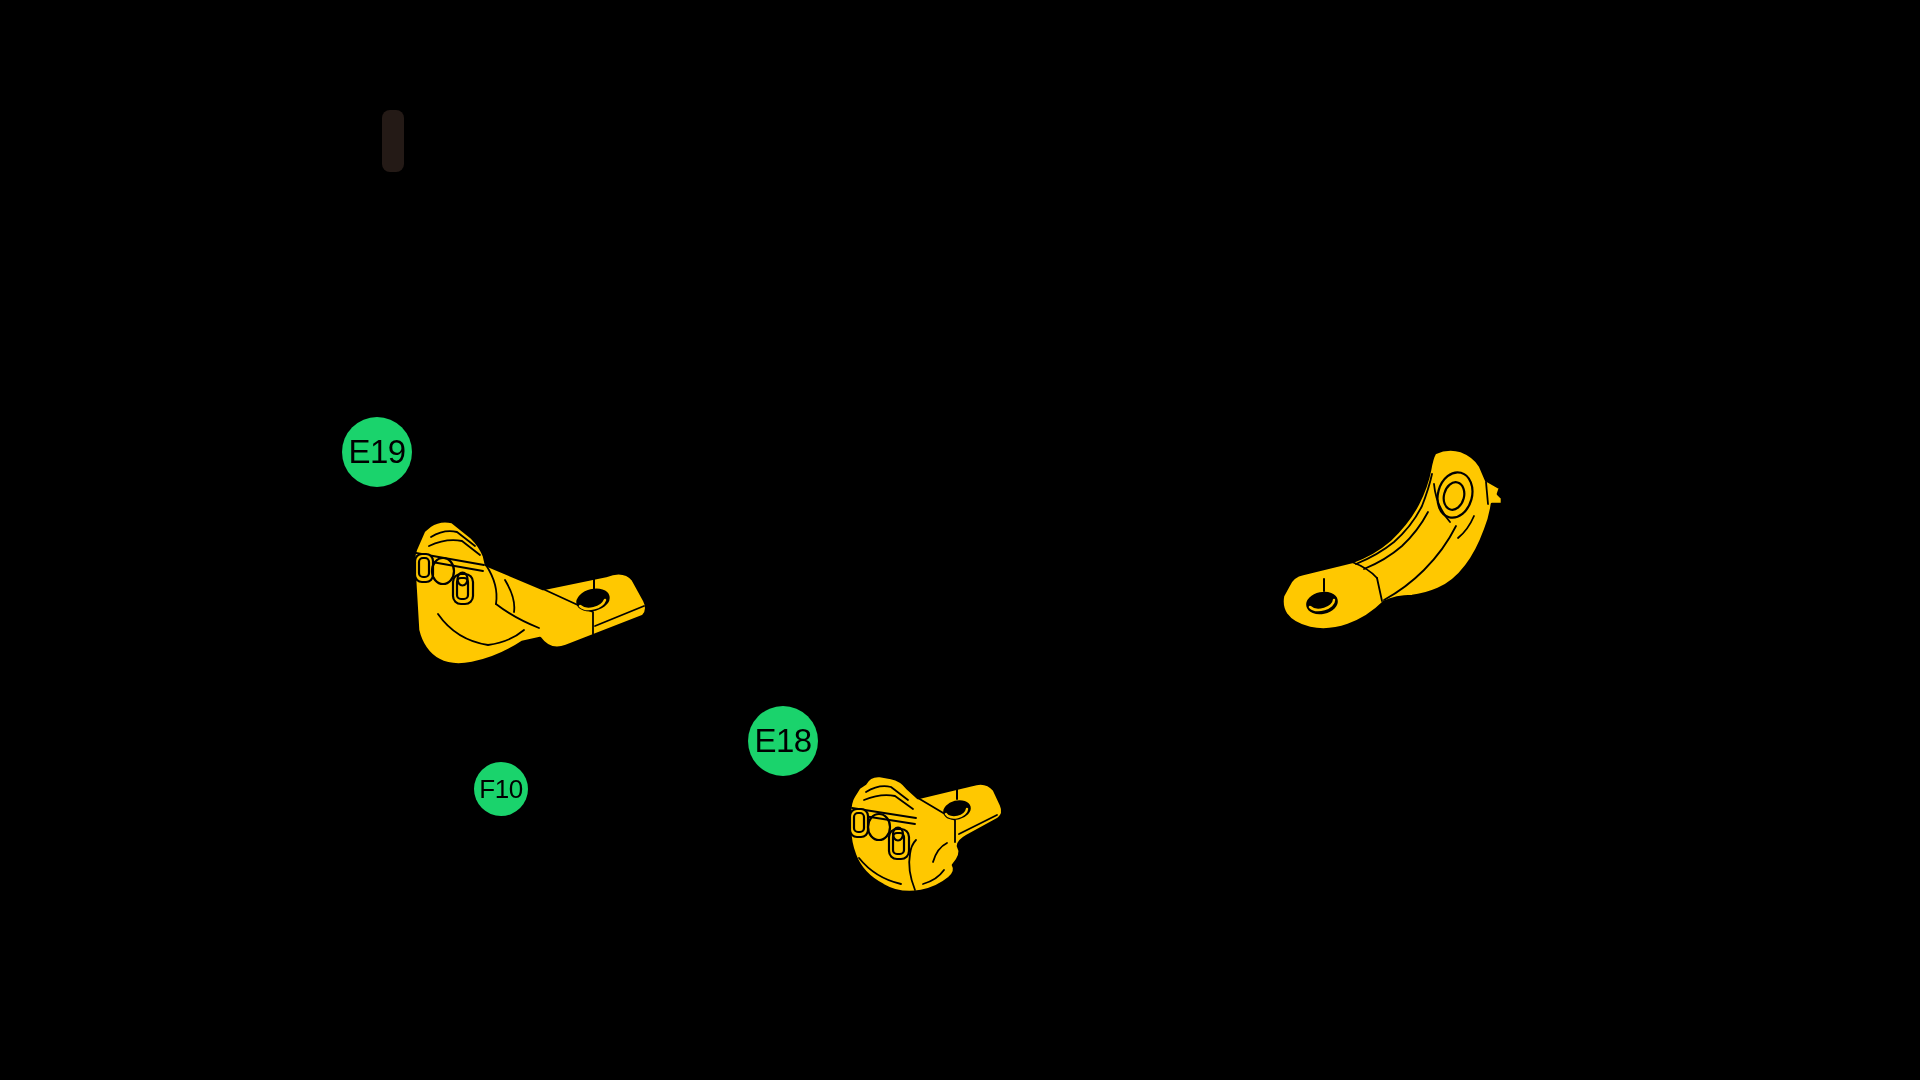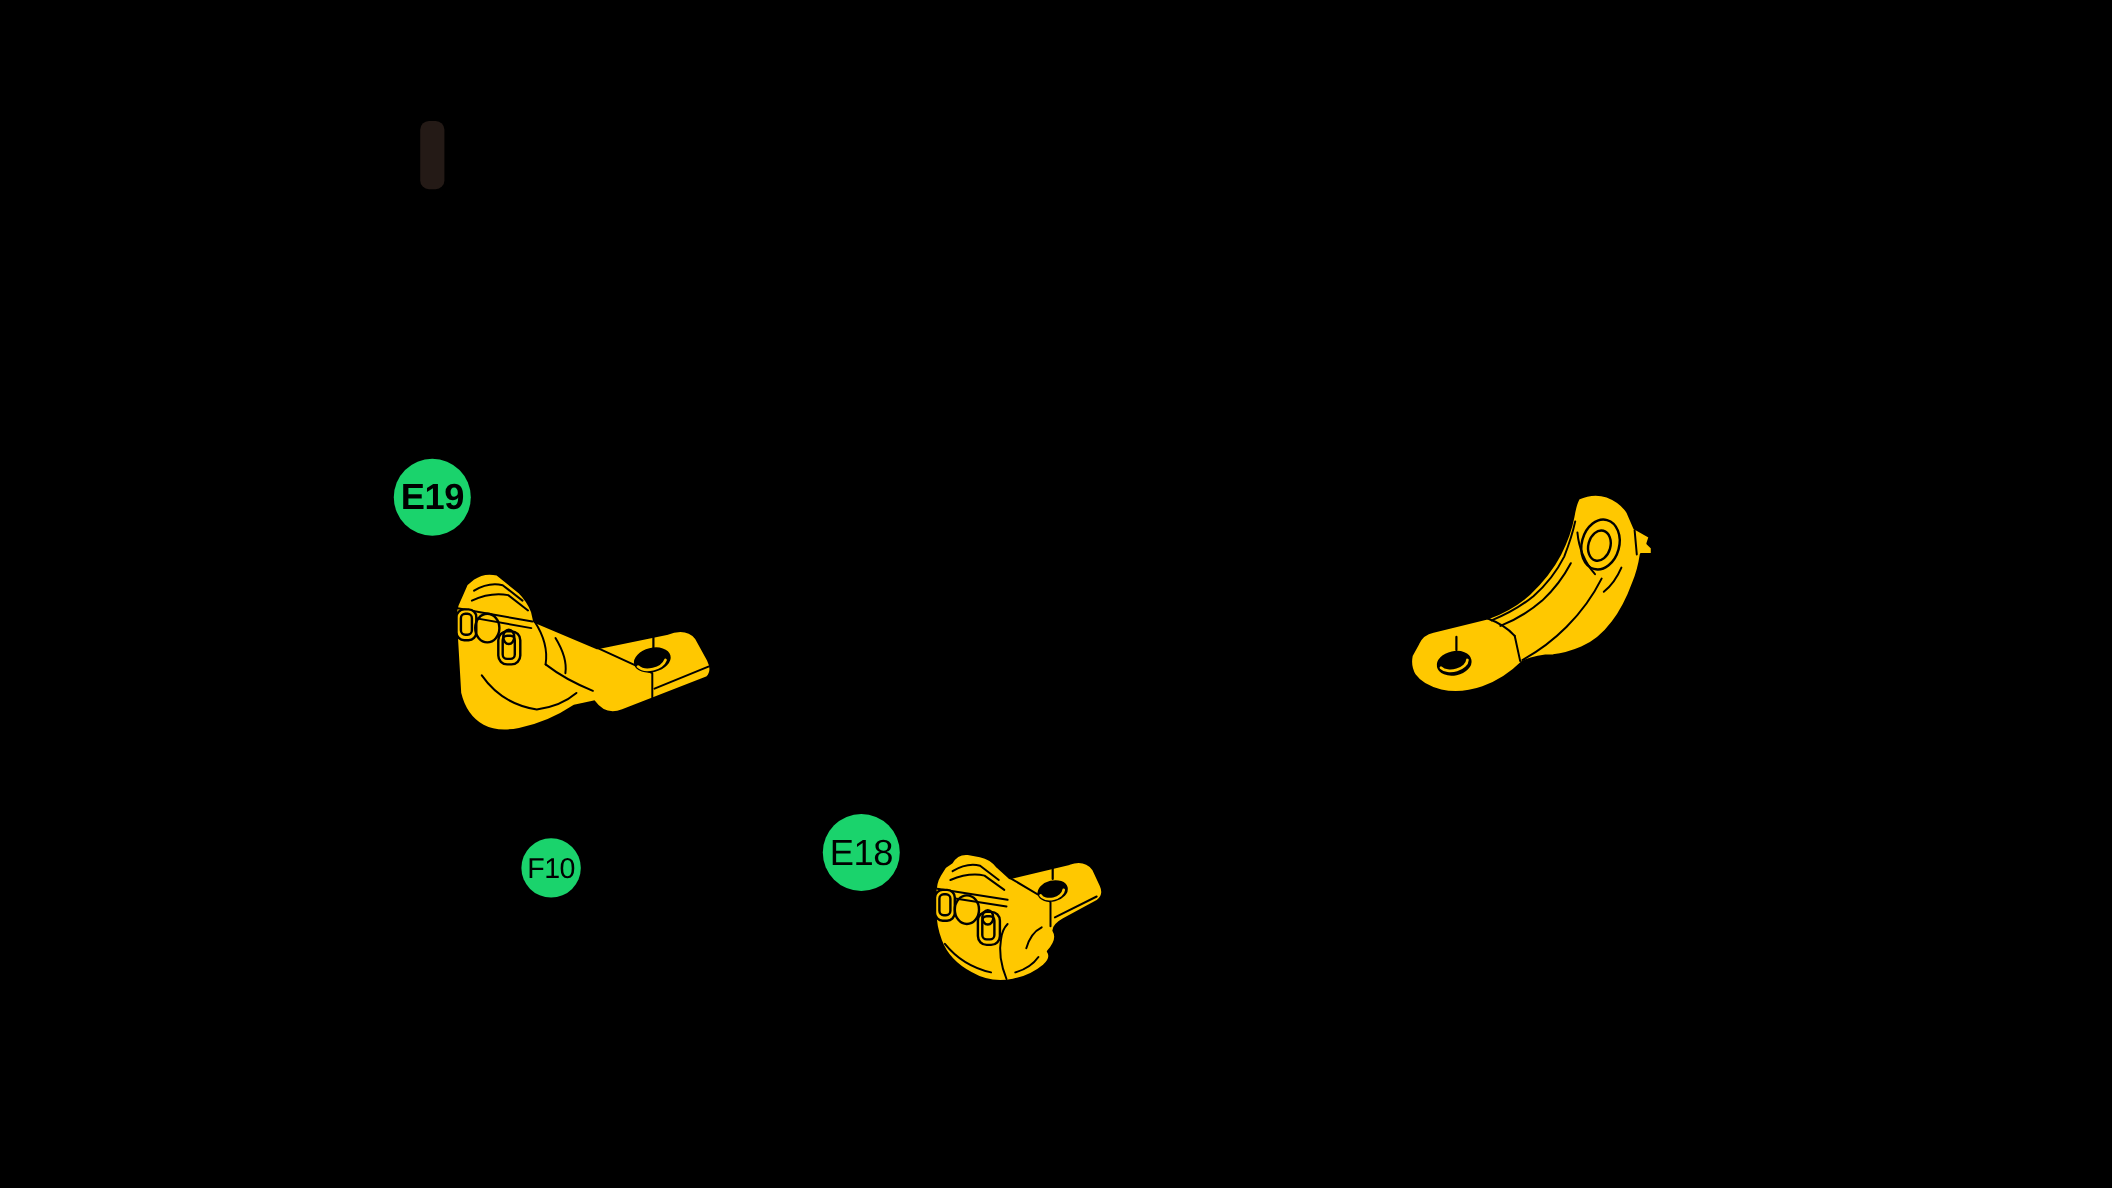--- a/index.html
+++ b/index.html
@@ -30,22 +30,22 @@
     background: var(--badge-fill, #1AD36C);
     color: var(--badge-text, #000);
     display: flex;
     align-items: center;
     justify-content: center;
     letter-spacing: -0.5px;
     user-select: none;
   }
   .badge.lg { width: 70px; height: 70px; font-size: 33px; }
   .badge.sm { width: 54px; height: 54px; font-size: 26px; }
-  #badge-e19 { left: 358px; top: 417px; font-weight: bold; }
-  #badge-e18 { left: 748px; top: 740px; }
+  #badge-e19 { left: 342px; top: 417px; }
+  #badge-e18 { left: 748px; top: 706px; }
   #badge-f10 { left: 474px; top: 762px; }
   .part { position: absolute; overflow: visible; }
   #part-large  { left: 410px;  top: 518px; }
   #part-small  { left: 845px;  top: 772px; }
   #part-curved { left: 1278px; top: 448px; }
   
   .pf {  
     fill: var(--part-fill, #FFC800);
     stroke: var(--part-outline, #000);
     stroke-width: 2.6;

